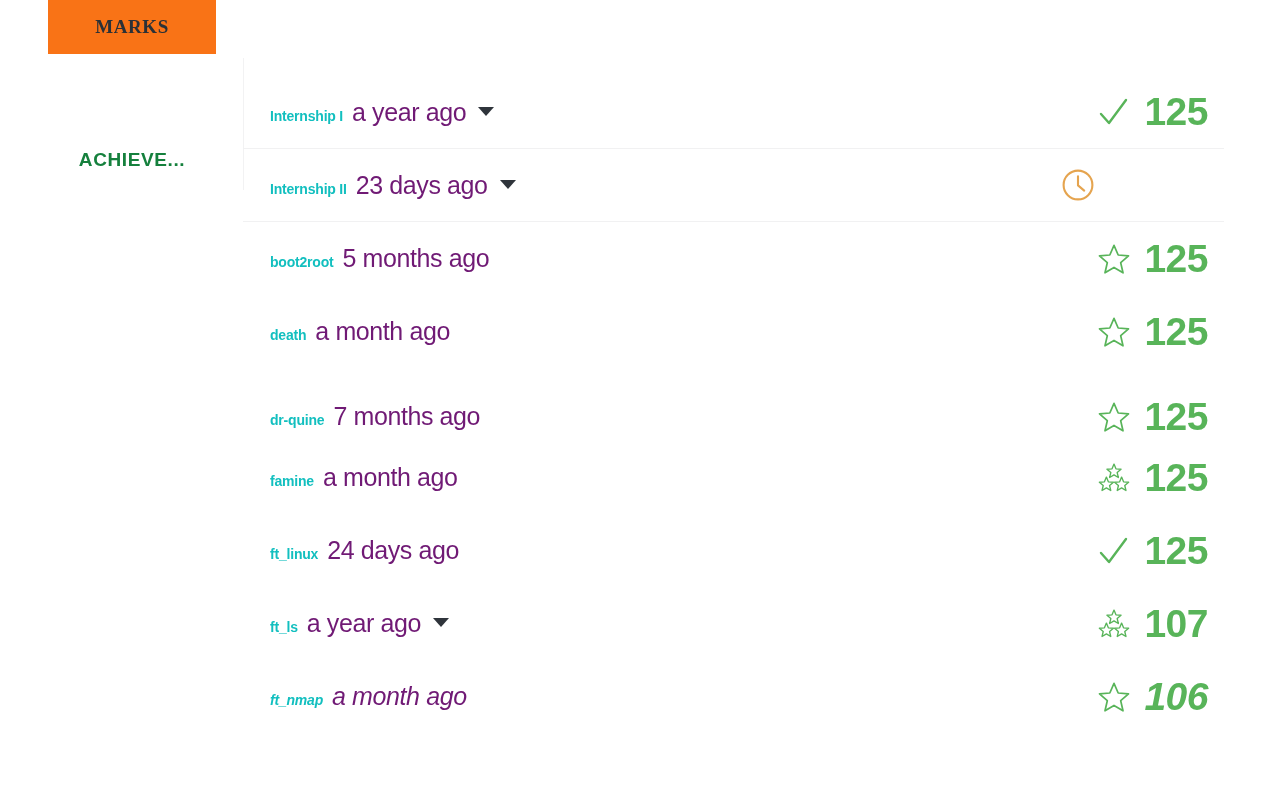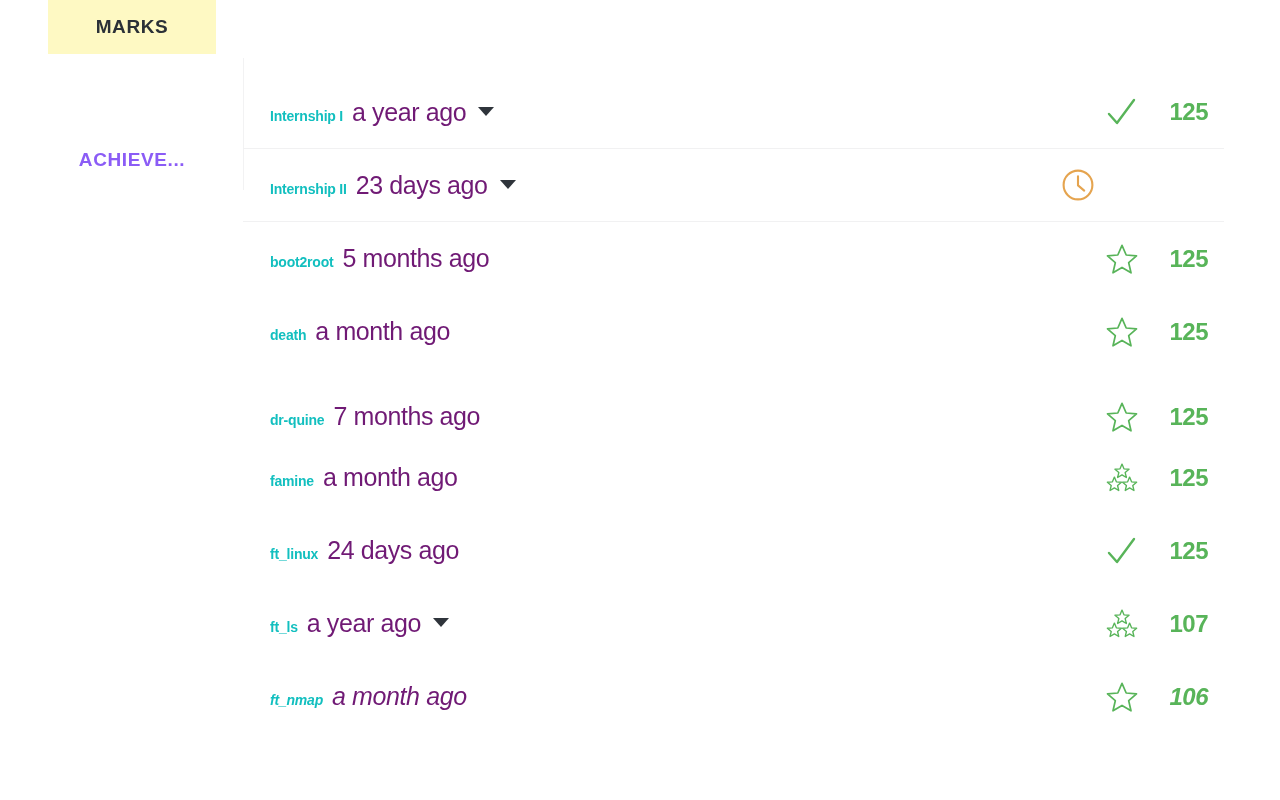--- a/index.html
+++ b/index.html
@@ -36,27 +36,28 @@
     position: absolute;
     left: 48px;
     width: 168px;
     height: 54px;
     display: flex;
     align-items: center;
     justify-content: center;
     font-weight: bold;
     font-size: 19px;
     letter-spacing: 0.6px;
-    color: #8b5cf6;
+    color: #15803d;
     cursor: pointer;
     user-select: none;
   }
   .side-item.active {
-    background: #fef9c3;
+    background: #f97316;
     color: #2b3137;
+    font-family: Liberation Serif, serif;
   }
   .side-item-achievements { top: 133px; }
 
   .side-divider {
     position: absolute;
     left: 243px;
     top: 58px;
     width: 1px;
     height: 132px;
     background: #f2f2f3;
@@ -138,25 +139,25 @@
     align-items: center;
     justify-content: center;
     width: 40px;
     height: 40px;
     flex: 0 0 auto;
   }
 
   .status-value {
     color: #58b459;
     font-weight: bold;
-    font-size: 24px;
+    font-size: 39px;
     letter-spacing: -0.5px;
     margin-left: 10px;
     min-width: 56px;
-    text-align: right;
+    text-align: center;
   }
 
   
   .row-status.icon-only { justify-content: flex-start; padding-left: 19px; }
 </style>
 </head>
 <body>
 
 <div class="page">
 

